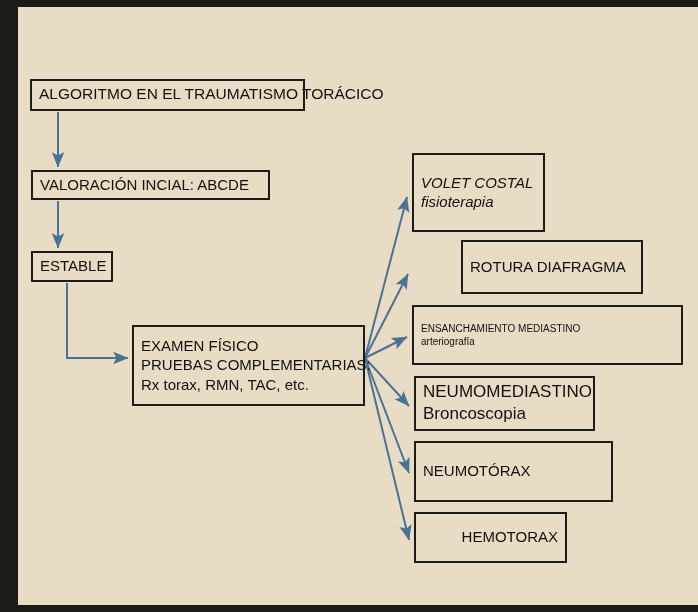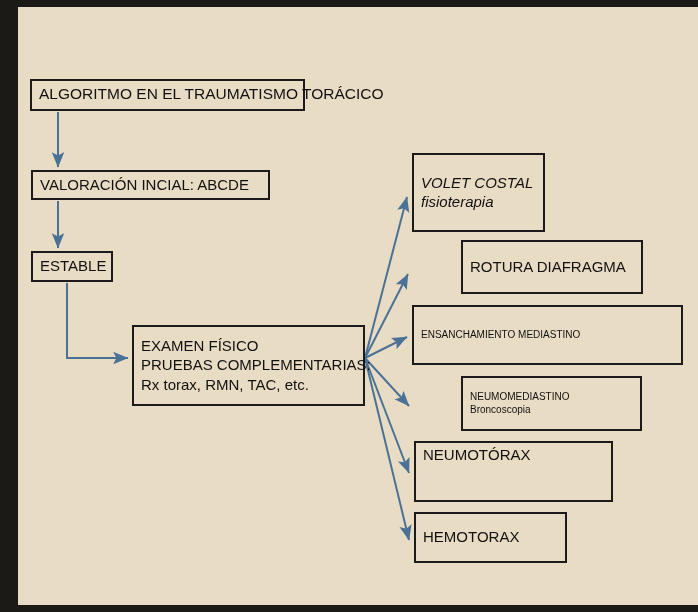--- a/index.html
+++ b/index.html
@@ -50,23 +50,23 @@
     display: block;
   }
   .t-title   { left: 12px;  top: 72px;  width: 275px; height: 32px;  font-size: 15.5px; }
   .t-valor   { left: 13px;  top: 163px; width: 239px; height: 30px;  font-size: 15px; }
   .t-estable { left: 13px;  top: 244px; width: 82px;  height: 31px;  font-size: 15px; }
   .t-examen  { left: 114px; top: 318px; width: 233px; height: 81px;  font-size: 15px; }
 
   .t-volet   { left: 394px; top: 146px; width: 133px; height: 79px;  font-size: 15px; font-style: italic; }
   .t-rotura  { left: 395px; top: 233px; width: 182px; height: 54px;  font-size: 15px; margin-left: 48px; }
   .t-ensan   { left: 394px; top: 298px; width: 271px; height: 60px;  font-size: 10px; }
-  .t-neumom  { left: 396px; top: 369px; width: 181px; height: 55px;  font-size: 10px; margin-left: 47px; }
-  .t-neumot  { left: 396px; top: 434px; width: 199px; height: 61px;  font-size: 15px; justify-content: space-between; }
-  .t-hemo    { left: 396px; top: 505px; width: 153px; height: 51px;  font-size: 15px; }
+  .t-neumom  { left: 396px; top: 369px; width: 181px; height: 55px;  font-size: 17px; }
+  .t-neumot  { left: 396px; top: 434px; width: 199px; height: 61px;  font-size: 15px; }
+  .t-hemo    { left: 396px; top: 505px; width: 153px; height: 51px;  font-size: 15px; align-items: flex-end; }
 </style>
 </head>
 <body>
 
 <div id="canvas">
   <div id="sheet">
 
     <svg class="arrows" viewBox="0 0 684 598" width="684" height="598">
       <defs>
         <marker id="ah" markerWidth="9" markerHeight="9" refX="7.4" refY="3.1" orient="auto" markerUnits="strokeWidth">
@@ -110,20 +110,21 @@
       <span class="ln">VOLET COSTAL</span>
       <span class="ln">fisioterapia</span>
     </div>
 
     <div class="node t-rotura">
       <span class="ln">ROTURA DIAFRAGMA</span>
     </div>
 
     <div class="node t-ensan">
       <span class="ln">ENSANCHAMIENTO MEDIASTINO</span>
+      <span class="ln">arteriografía</span>
     </div>
 
     <div class="node t-neumom">
       <span class="ln">NEUMOMEDIASTINO</span>
       <span class="ln">Broncoscopia</span>
     </div>
 
     <div class="node t-neumot">
       <span class="ln">NEUMOTÓRAX</span>
     </div>

